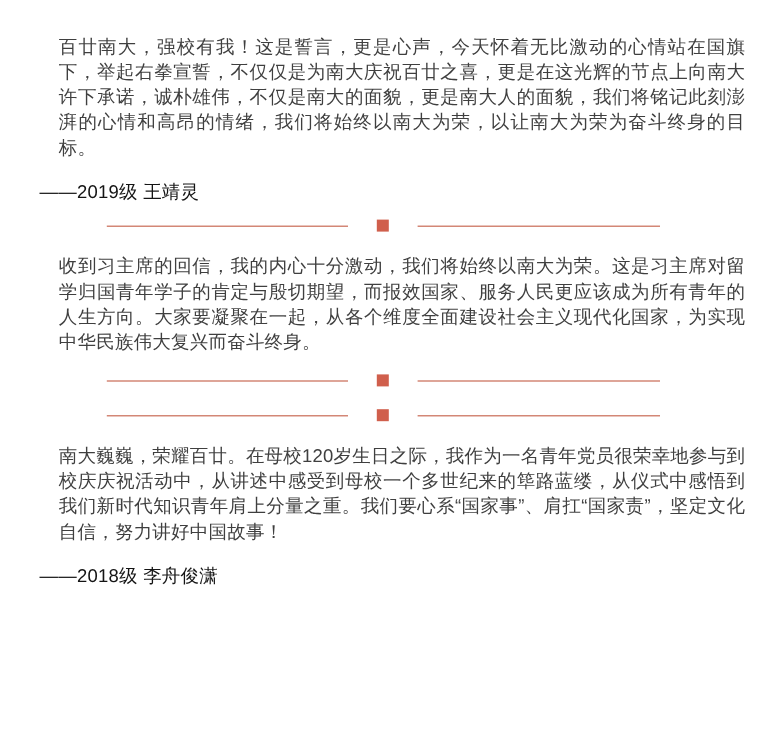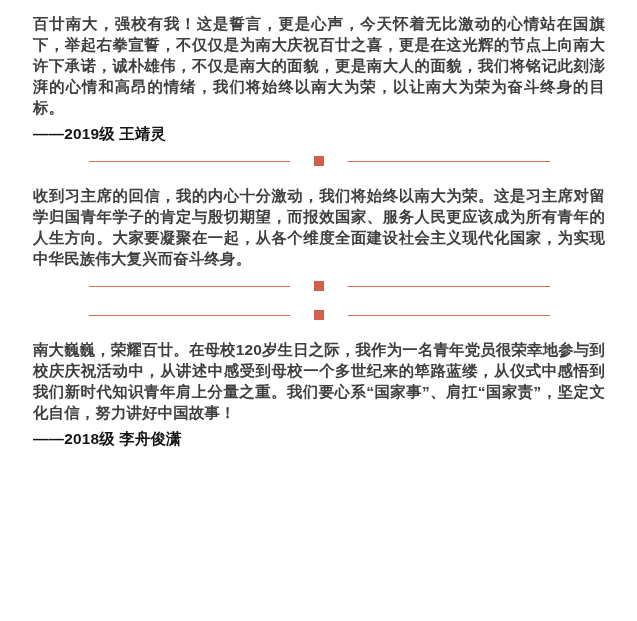--- a/index.html
+++ b/index.html
@@ -11,35 +11,34 @@
     body {
       width: 637px;
       height: 621px;
       overflow: hidden;
       font-family: "Liberation Sans", "DejaVu Sans", sans-serif;
     }
     main.article {
       padding: 13px 32px 0 33px;
     }
     .testimonial-text {
-      margin: 0;
+      margin: 16px;
       width: 572px;
       font-size: 15.4px;
       line-height: 21px;
       color: #3f3f3f;
       text-align: justify;
       letter-spacing: 0.2px;
       word-break: break-all;
-      font-weight: bold;
     }
     .testimonial-attribution {
       margin: 5px 0 0 0;
       font-size: 15.4px;
       line-height: 21px;
-      font-weight: bold;
+      font-weight: normal;
       color: #141414;
       letter-spacing: 0.2px;
     }
     .divider {
       width: 461px;
       height: 10px;
       margin: 12px auto 19px auto;
       display: flex;
       align-items: center;
     }

